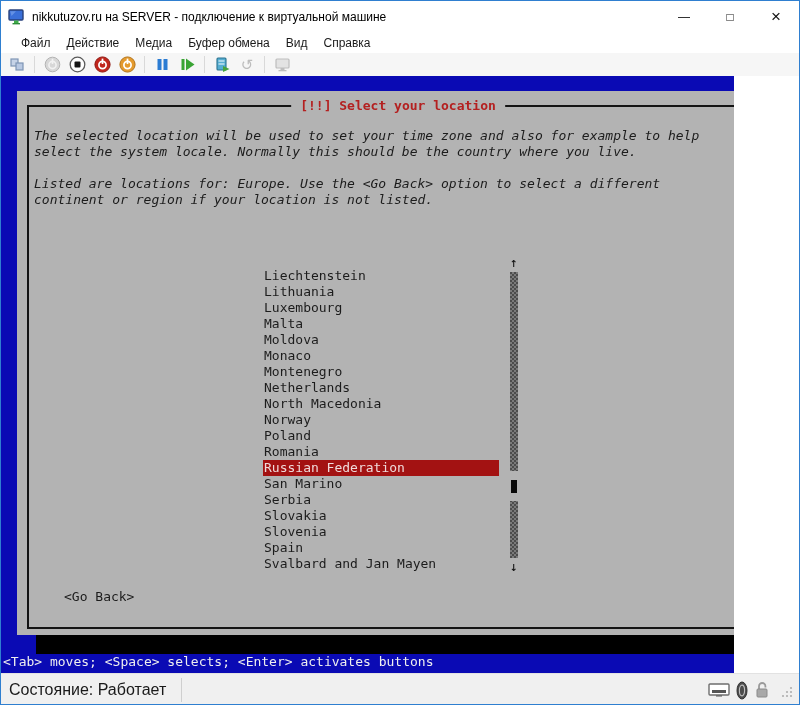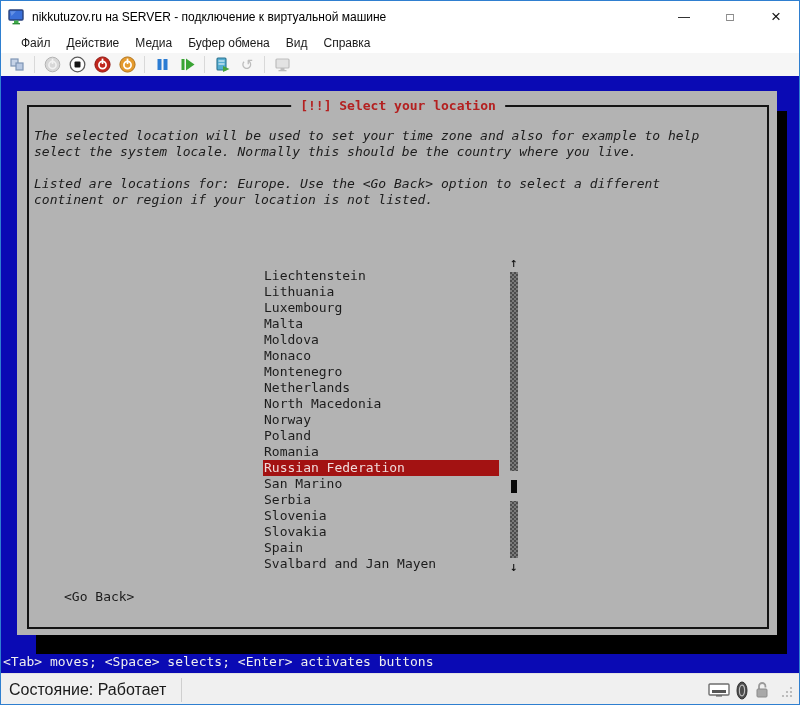--- a/index.html
+++ b/index.html
@@ -22,21 +22,21 @@
   .win-btn.close{font-size:17px;font-weight:300;}
   
   .menubar{height:21px;display:flex;align-items:center;background:var(--chrome-bg);padding-left:12px;}
   .menu-item{font-size:12px;color:#1a1a1a;padding:2px 8px;white-space:nowrap;}
   
   .toolbar{height:23px;display:flex;align-items:center;background:#f6f6f6;padding-left:5px;gap:3px;}
   .tbtn{width:22px;height:21px;display:flex;align-items:center;justify-content:center;}
   .tsep{width:1px;height:17px;background:#d9d9d9;margin:0 3px;}
   .glyph-revert{font-size:15px;color:#bdbdbd;line-height:1;}
   
-  .vm-screen{position:relative;width:798px;height:597px;background:var(--screen-bg);
+  .vm-screen{position:relative;width:733px;height:597px;background:var(--screen-bg);
     font-family:"DejaVu Sans Mono","Liberation Mono",monospace;font-size:13px;line-height:16px;
     color:var(--text-black);overflow:hidden;}
   .dlg-shadow{position:absolute;left:35px;top:35px;width:751px;height:543px;background:var(--shadow);}
   .dialog{position:absolute;left:16px;top:15px;width:760px;height:544px;background:var(--dialog-bg);}
   .frame{position:absolute;left:10px;top:14px;width:742px;height:524px;border:2px solid var(--frame-black);}
   .frame-title{position:absolute;top:-9px;left:50%;transform:translateX(-50%);
     background:var(--dialog-bg);color:var(--title-red);padding:0 9px;white-space:nowrap;font-weight:bold;}
   .body-text{position:absolute;left:17px;top:37px;font-style:italic;}
   .tline{height:16px;white-space:pre;}
   .country-list{position:absolute;left:246px;top:164px;width:236px;margin-top:13px;}
@@ -184,22 +184,22 @@
         <div class="country-row">Monaco</div>
         <div class="country-row">Montenegro</div>
         <div class="country-row">Netherlands</div>
         <div class="country-row">North Macedonia</div>
         <div class="country-row">Norway</div>
         <div class="country-row">Poland</div>
         <div class="country-row">Romania</div>
         <div class="country-row selected">Russian Federation</div>
         <div class="country-row">San Marino</div>
         <div class="country-row">Serbia</div>
+        <div class="country-row">Slovakia</div>
         <div class="country-row">Slovenia</div>
-        <div class="country-row">Slovakia</div>
         <div class="country-row">Spain</div>
         <div class="country-row">Svalbard and Jan Mayen</div>
       </div>
 
       <div class="scrollbar">
         <div class="sb-arrow">↑</div>
         <div class="sb-track" style="top:17px;height:286px;"></div>
         <div class="sb-gap" style="top:216px;height:30px;"></div>
         <div class="sb-thumb" style="top:225px;height:13px;"></div>
         <div class="sb-arrow" style="position:absolute;top:304px;left:0;width:10px;">↓</div>

